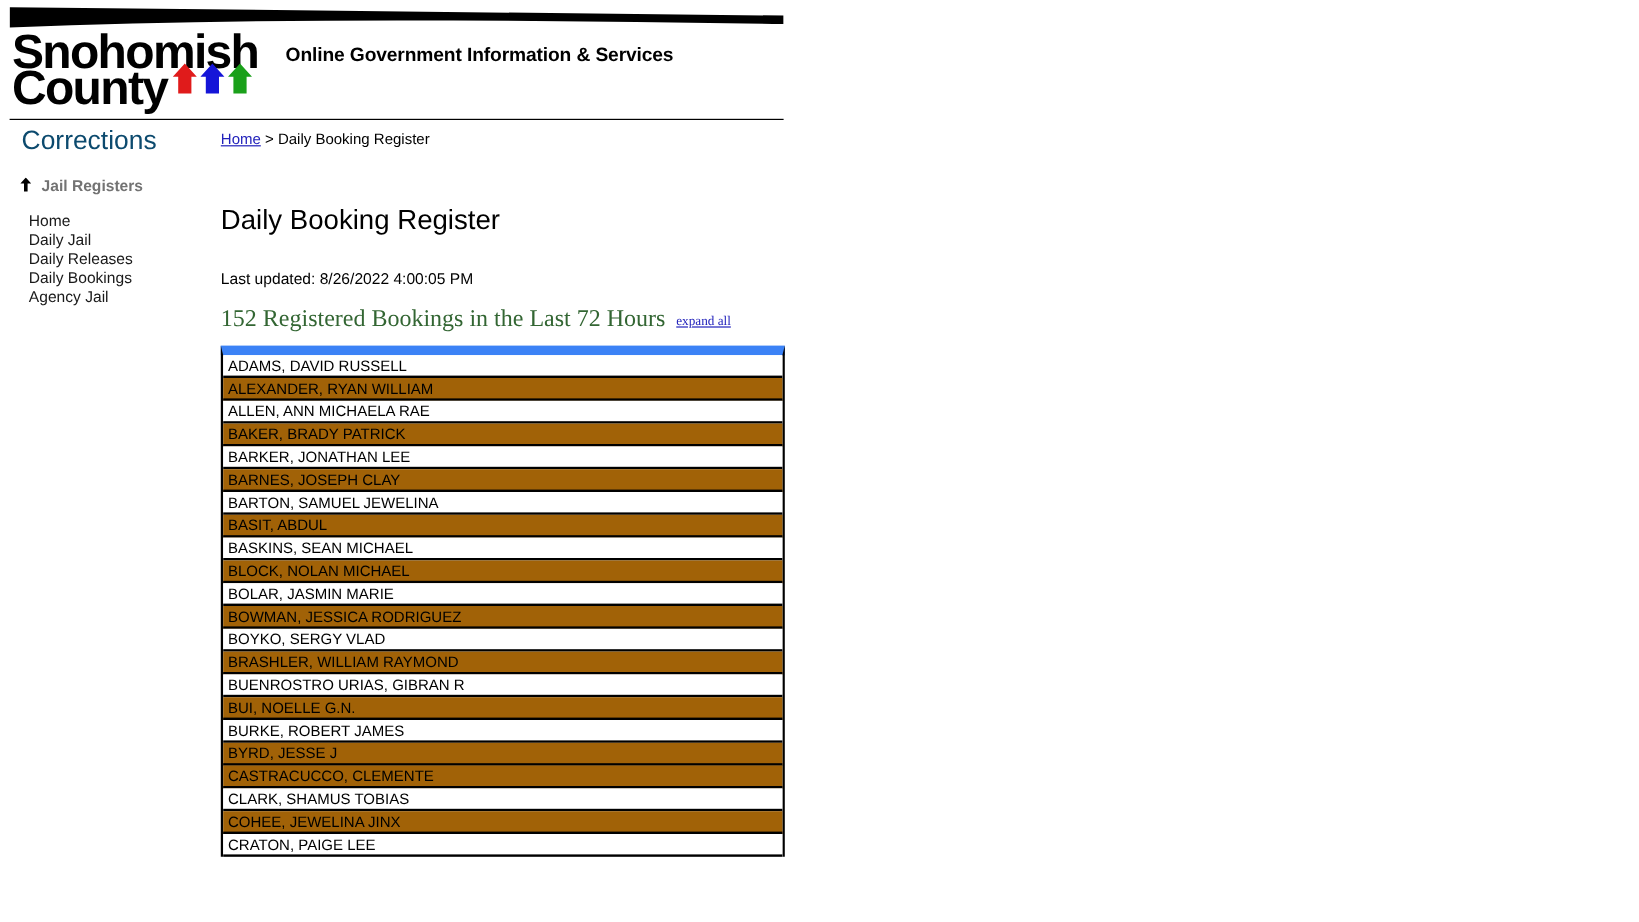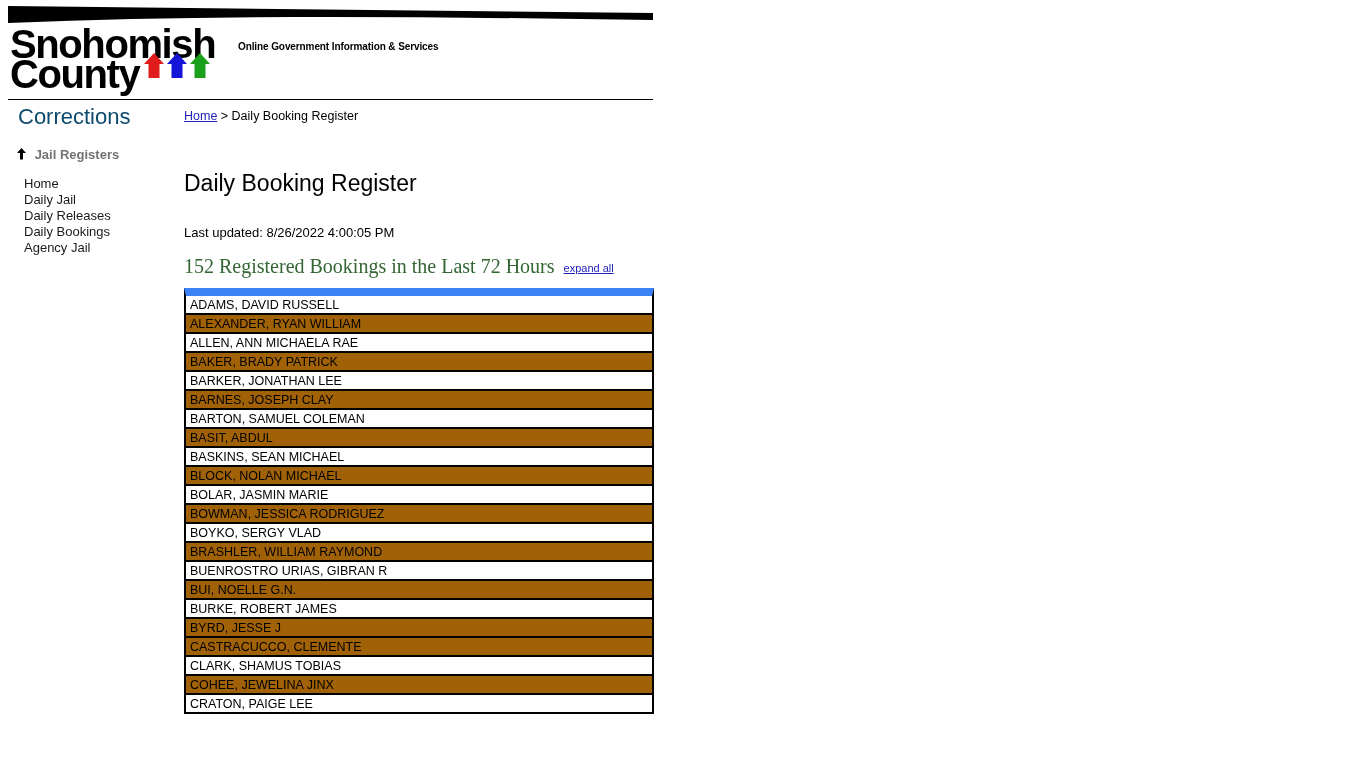--- a/index.html
+++ b/index.html
@@ -70,21 +70,21 @@
     letter-spacing: -1.4px;
     color: #000000;
     white-space: nowrap;
   }
   .logo-tagline {
     position: absolute;
     left: 228px;
     top: 17px;
     font-family: "Liberation Sans", sans-serif;
     font-weight: bold;
-    font-size: 10px;
+    font-size: 16px;
     line-height: 11px;
     letter-spacing: -0.1px;
     color: #000000;
     white-space: nowrap;
     text-align: center;
   }
   #mountains {
     position: absolute;
     left: 143px;
     top: 51px;
@@ -205,21 +205,21 @@
     top: 152px;
     white-space: nowrap;
   }
   #summary-text {
     font-family: "Liberation Serif", serif;
     font-size: 20px;
     line-height: 20px;
     color: #336633;
   }
   #expand-all {
-    font-family: Liberation Sans, sans-serif;
+    font-family: Liberation Serif, serif;
     font-size: 11px;
     color: #2222bb;
     text-decoration: underline;
     margin-left: 9px;
     vertical-align: 1px;
   }
 
   
   #booking-list {
     position: absolute;
@@ -319,21 +319,21 @@
       <span id="summary-text">152 Registered Bookings in the Last 72 Hours</span><a href="#" id="expand-all">expand all</a>
     </div>
 
     <div id="booking-list">
         <div class="booking-row odd">ADAMS, DAVID RUSSELL</div>
         <div class="booking-row even">ALEXANDER, RYAN WILLIAM</div>
         <div class="booking-row odd">ALLEN, ANN MICHAELA RAE</div>
         <div class="booking-row even">BAKER, BRADY PATRICK</div>
         <div class="booking-row odd">BARKER, JONATHAN LEE</div>
         <div class="booking-row even">BARNES, JOSEPH CLAY</div>
-        <div class="booking-row odd">BARTON, SAMUEL COLEMAN</div>
+        <div class="booking-row odd">BARTON, SAMUEL JEWELINA</div>
         <div class="booking-row even">BASIT, ABDUL</div>
         <div class="booking-row odd">BASKINS, SEAN MICHAEL</div>
         <div class="booking-row even">BLOCK, NOLAN MICHAEL</div>
         <div class="booking-row odd">BOLAR, JASMIN MARIE</div>
         <div class="booking-row even">BOWMAN, JESSICA RODRIGUEZ</div>
         <div class="booking-row odd">BOYKO, SERGY VLAD</div>
         <div class="booking-row even">BRASHLER, WILLIAM RAYMOND</div>
         <div class="booking-row odd">BUENROSTRO URIAS, GIBRAN R</div>
         <div class="booking-row even">BUI, NOELLE G.N.</div>
         <div class="booking-row odd">BURKE, ROBERT JAMES</div>

